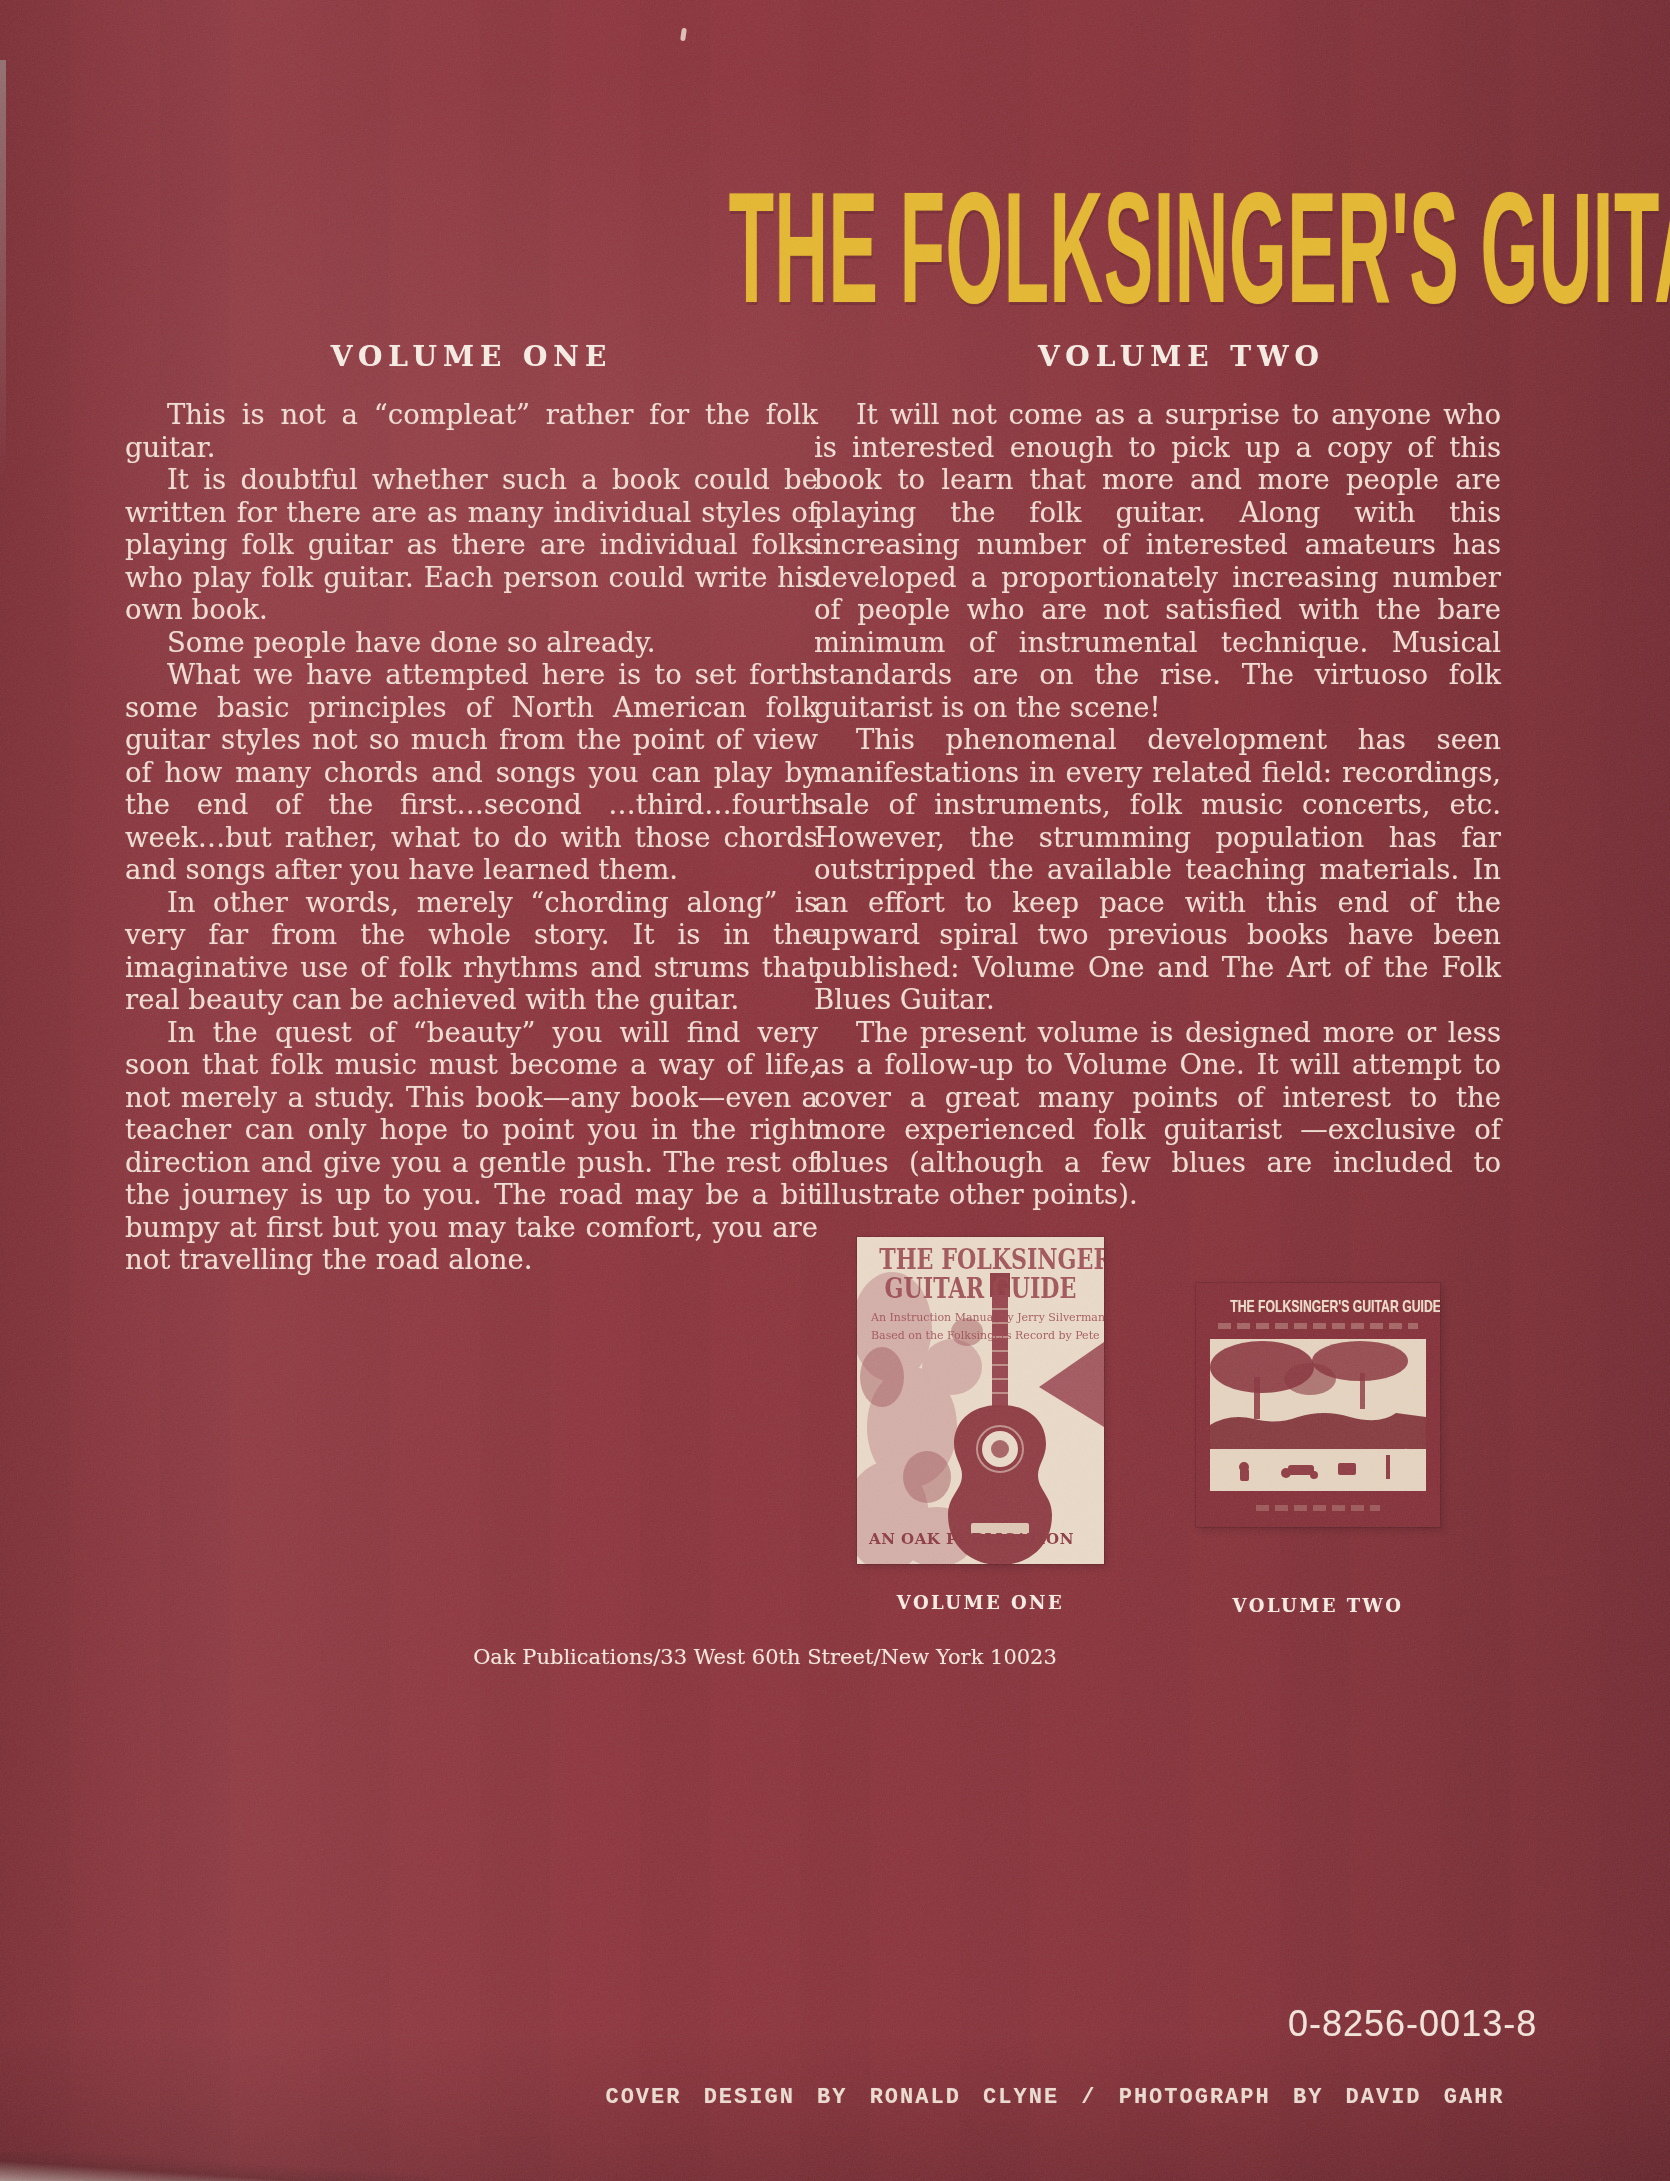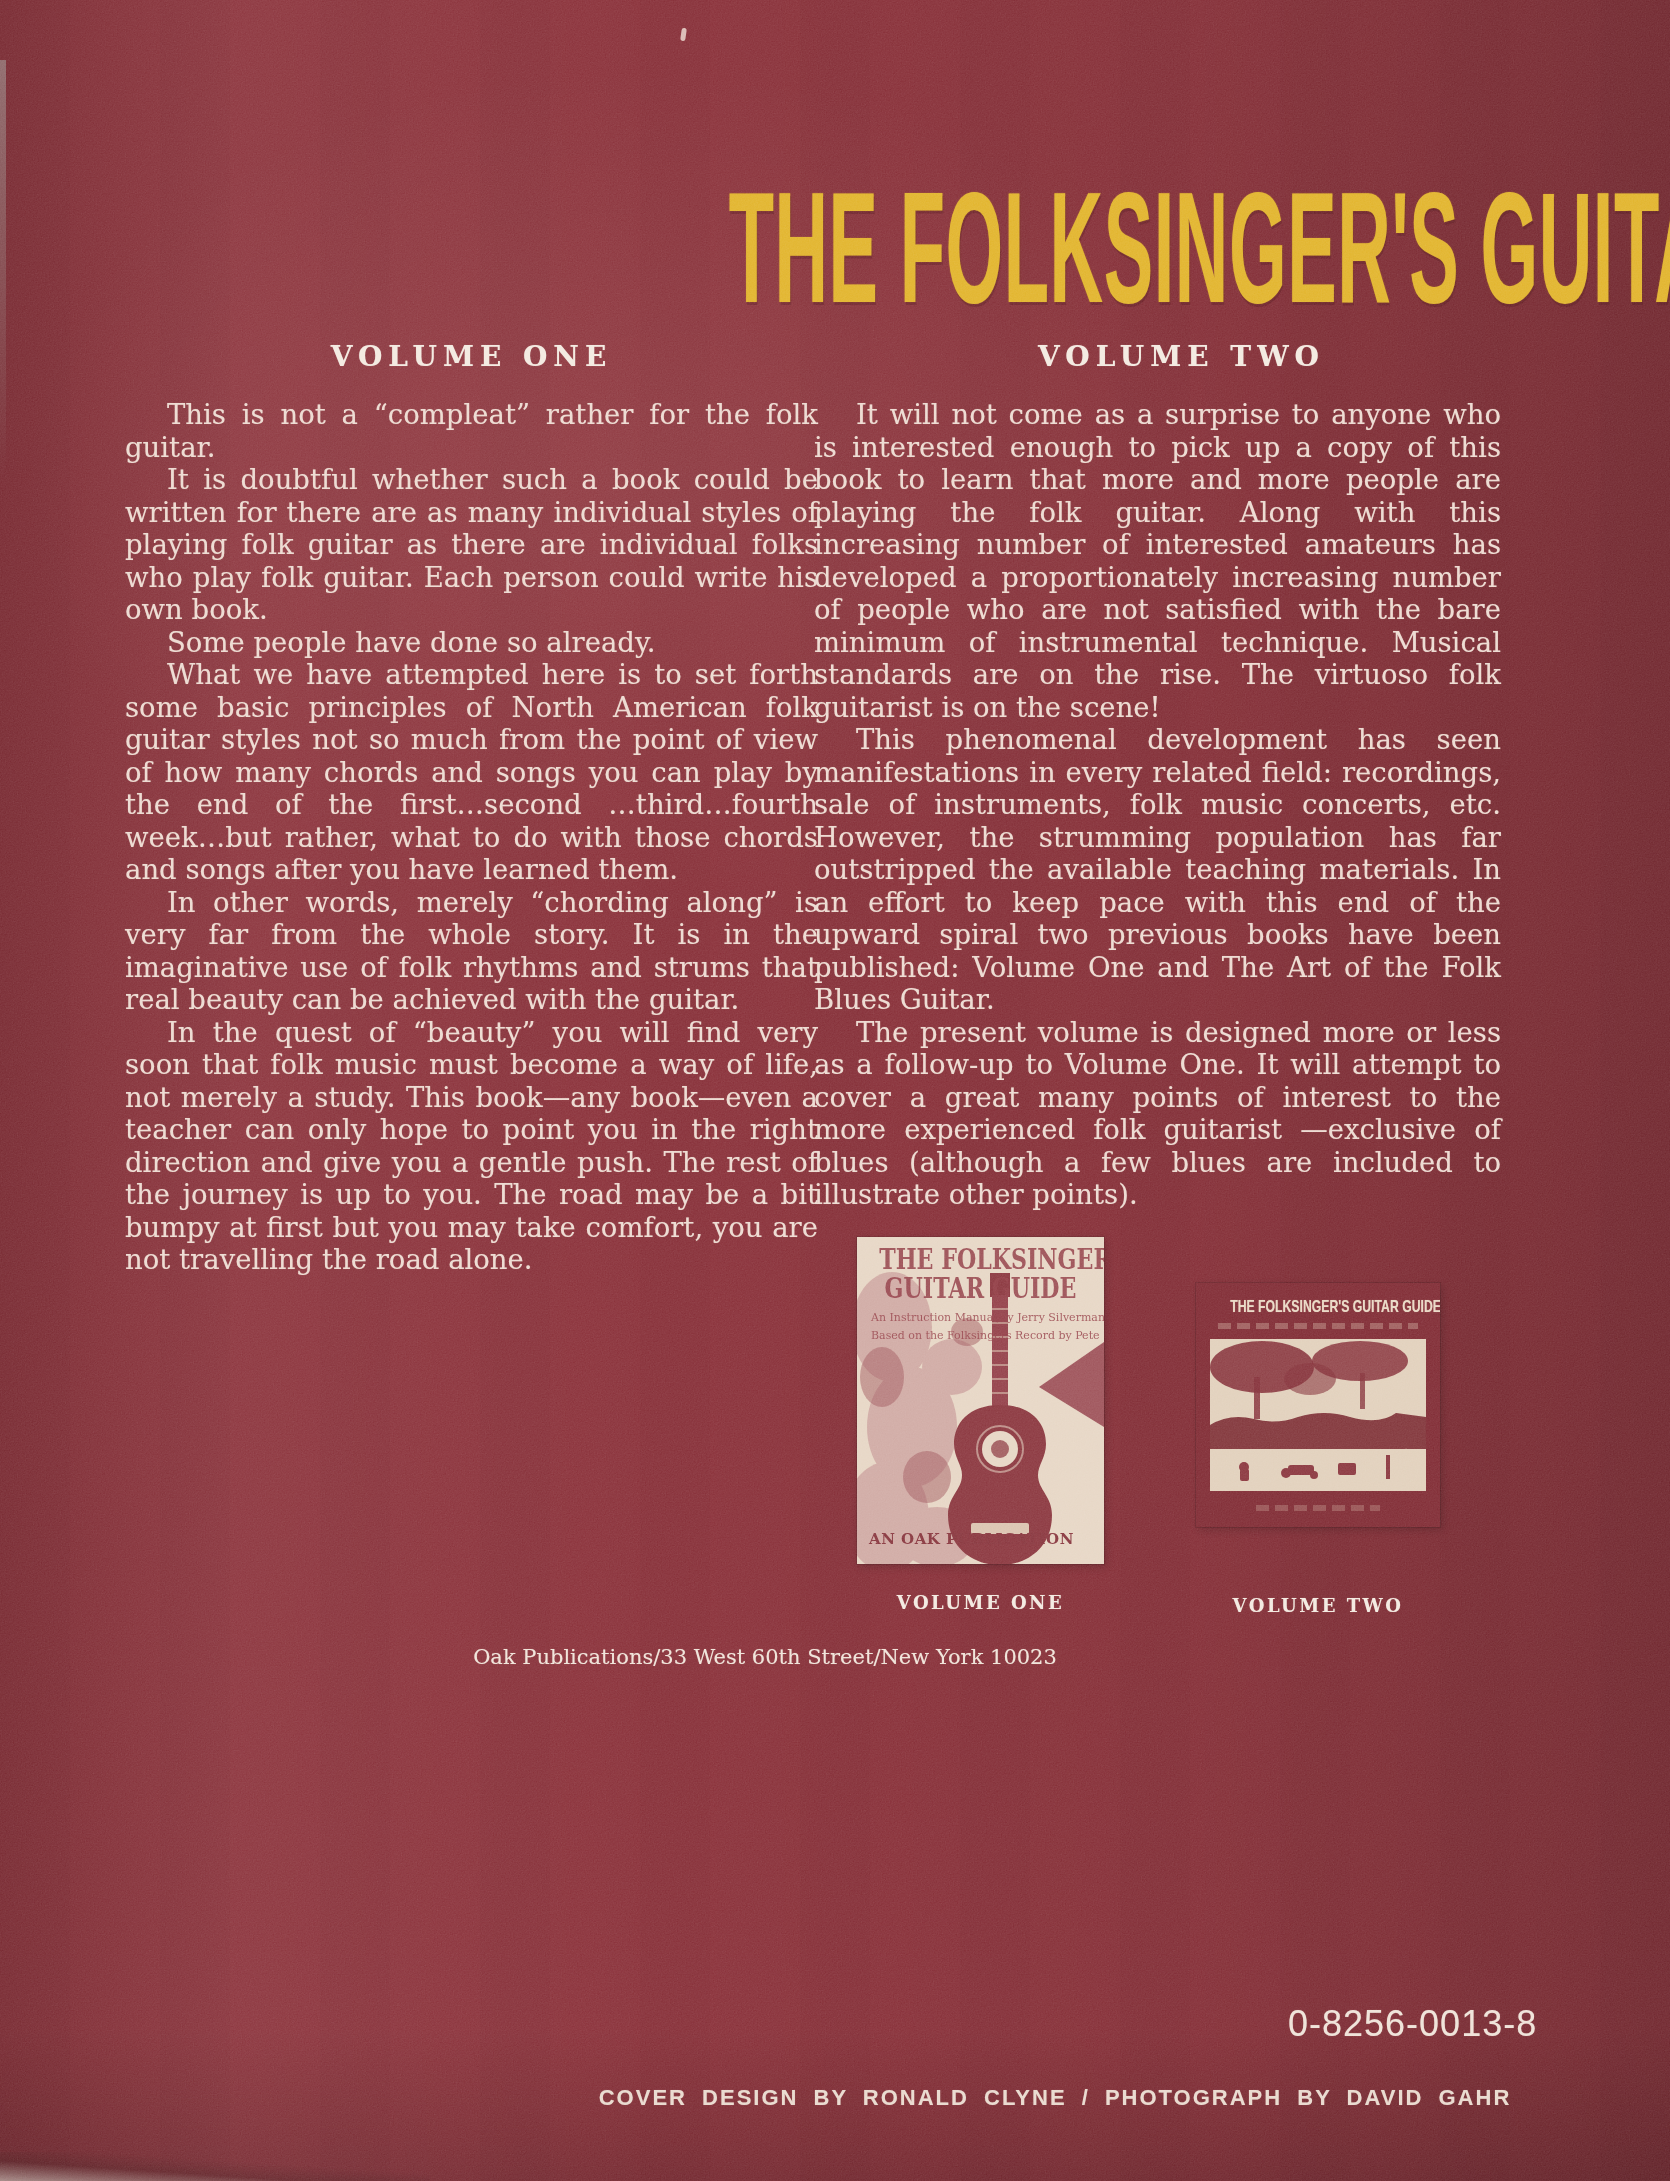--- a/index.html
+++ b/index.html
@@ -111,21 +111,21 @@
   }
 
   .isbn{
     position:absolute;left:1288px;top:2003px;
     font-family:"Liberation Sans", sans-serif;font-size:36px;letter-spacing:1px;
     color:#efe3d9;text-shadow:0 0 1px rgba(239,227,217,.4);
   }
 
   .credit{
     position:absolute;left:440px;width:1230px;top:2085px;text-align:center;
-    font-family:Liberation Sans, sans-serif;font-weight:700;
+    font-family:Liberation Mono, monospace;font-weight:700;
     font-size:22px;letter-spacing:2px;word-spacing:7px;
     color:#e9dacf;text-shadow:0 0 1px rgba(233,218,207,.35);
   }
 </style>
 </head>
 <body>
 
 <div class="edge-sliver"></div>
 <div class="worn-corner"></div>
 <div class="dust-speck"></div>

